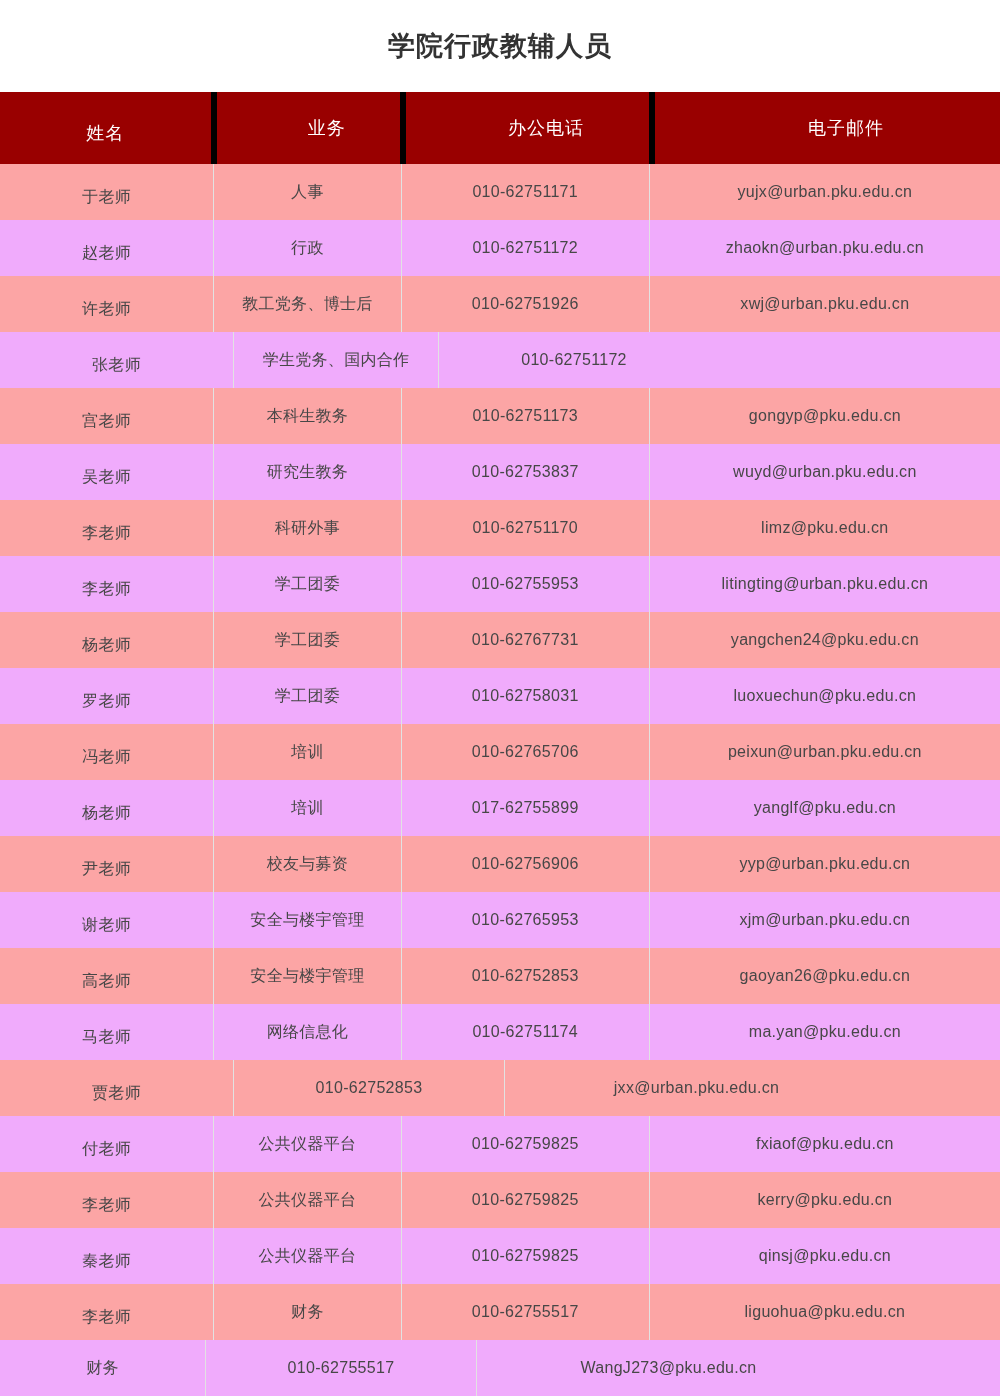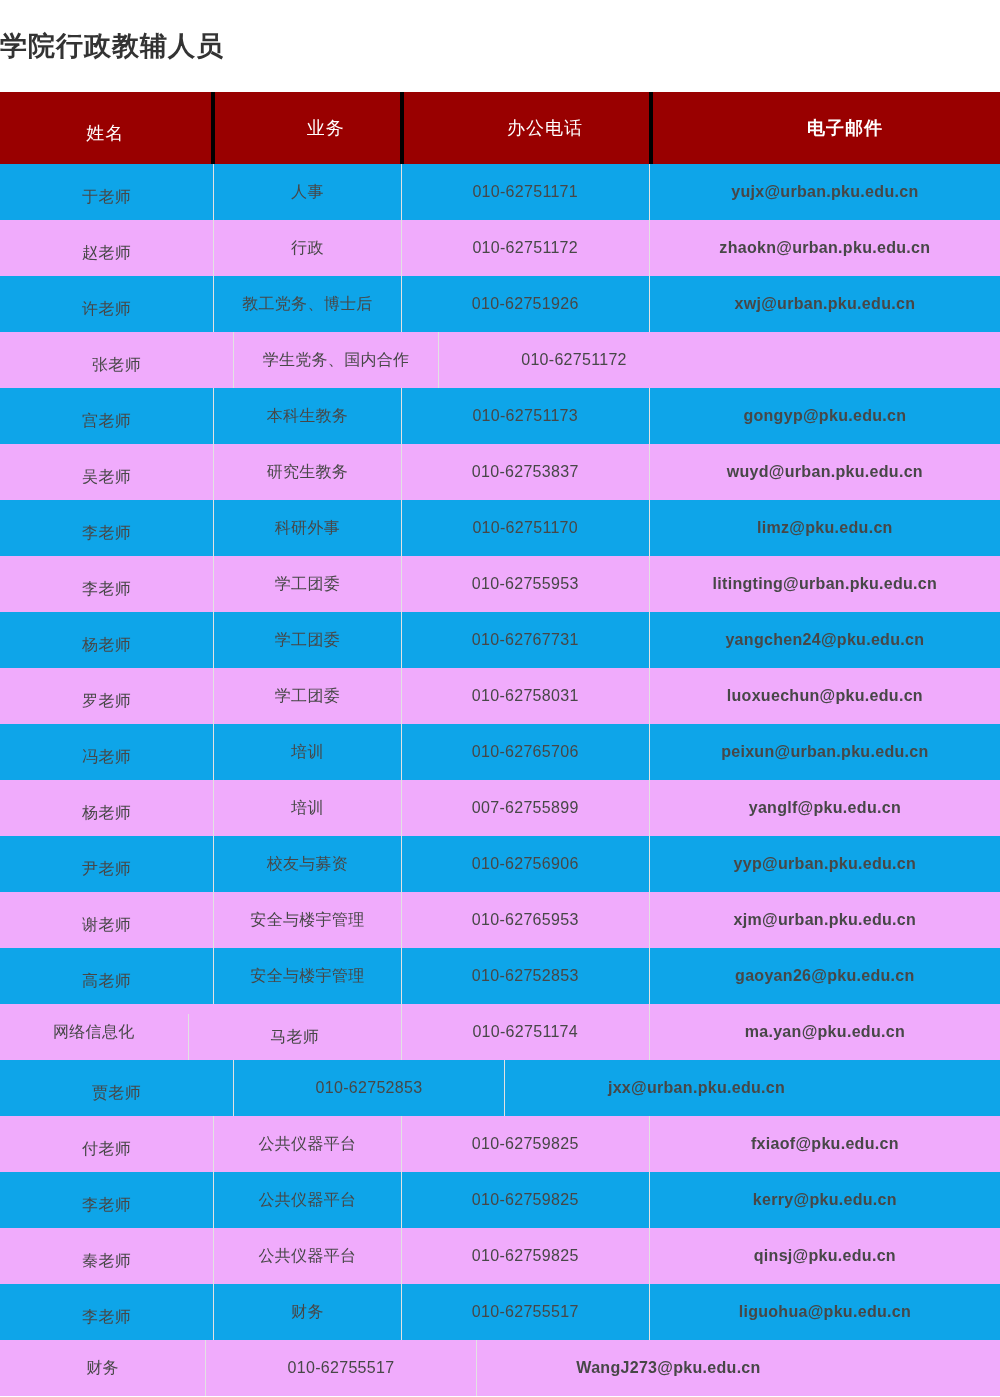--- a/index.html
+++ b/index.html
@@ -7,21 +7,21 @@
   body {
     width: 1000px;
     height: 1397px;
     font-family: "Liberation Sans", "DejaVu Sans", sans-serif;
     overflow: hidden;
   }
   .title-bar {
     height: 92px;
     display: flex;
     align-items: center;
-    justify-content: flex-start;
+    justify-content: center;
   }
   .page-title {
     font-size: 27px;
     font-weight: 700;
     color: #333333;
     letter-spacing: 1px;
   }
   .staff-table { width: 1000px; }
   .thead {
     display: flex;
@@ -30,40 +30,40 @@
   }
   .th {
     display: flex;
     align-items: center;
     justify-content: center;
     color: #ffffff;
     font-size: 18px;
     font-weight: 400;
     letter-spacing: 1px;
   }
-  .th + .th { border-left: 4px solid #000000; padding-left: 37px; }
+  .th + .th { border-left: 6px solid #000000; padding-left: 37px; }
   .tr {
     display: flex;
     height: 56px;
-    background: #0ea5e9;
+    background: #fca5a5;
   }
   .tr.alt { background: #f0abfc; }
   .td {
     display: flex;
     align-items: center;
     justify-content: center;
     font-size: 16px;
     color: #474747;
     letter-spacing: 0.3px;
   }
   .td + .td { border-left: 1px solid #e2e2e2; }
   .c0 { width: 233px; margin-top: 10px; }
   .c1 { width: 205px; }
   .c2 { width: 271px; }
-  .c3 { width: 384px; font-weight: bold; }
+  .c3 { width: 384px; }
 </style>
 </head>
 <body>
 
 <div class="page">
   <div class="title-bar">
     <h1 class="page-title">学院行政教辅人员</h1>
   </div>
 
   <div class="staff-table">
@@ -135,21 +135,21 @@
         </div>
         <div class="tr">
           <div class="td c0">冯老师</div>
           <div class="td c1">培训</div>
           <div class="td c2">010-62765706</div>
           <div class="td c3">peixun@urban.pku.edu.cn</div>
         </div>
         <div class="tr alt">
           <div class="td c0">杨老师</div>
           <div class="td c1">培训</div>
-          <div class="td c2">007-62755899</div>
+          <div class="td c2">017-62755899</div>
           <div class="td c3">yanglf@pku.edu.cn</div>
         </div>
         <div class="tr">
           <div class="td c0">尹老师</div>
           <div class="td c1">校友与募资</div>
           <div class="td c2">010-62756906</div>
           <div class="td c3">yyp@urban.pku.edu.cn</div>
         </div>
         <div class="tr alt">
           <div class="td c0">谢老师</div>
@@ -157,22 +157,22 @@
           <div class="td c2">010-62765953</div>
           <div class="td c3">xjm@urban.pku.edu.cn</div>
         </div>
         <div class="tr">
           <div class="td c0">高老师</div>
           <div class="td c1">安全与楼宇管理</div>
           <div class="td c2">010-62752853</div>
           <div class="td c3">gaoyan26@pku.edu.cn</div>
         </div>
         <div class="tr alt">
+          <div class="td c0">马老师</div>
           <div class="td c1">网络信息化</div>
-          <div class="td c0">马老师</div>
           <div class="td c2">010-62751174</div>
           <div class="td c3">ma.yan@pku.edu.cn</div>
         </div>
         <div class="tr">
           <div class="td c0">贾老师</div>
           <div class="td c2">010-62752853</div>
           <div class="td c3">jxx@urban.pku.edu.cn</div>
         </div>
         <div class="tr alt">
           <div class="td c0">付老师</div>

